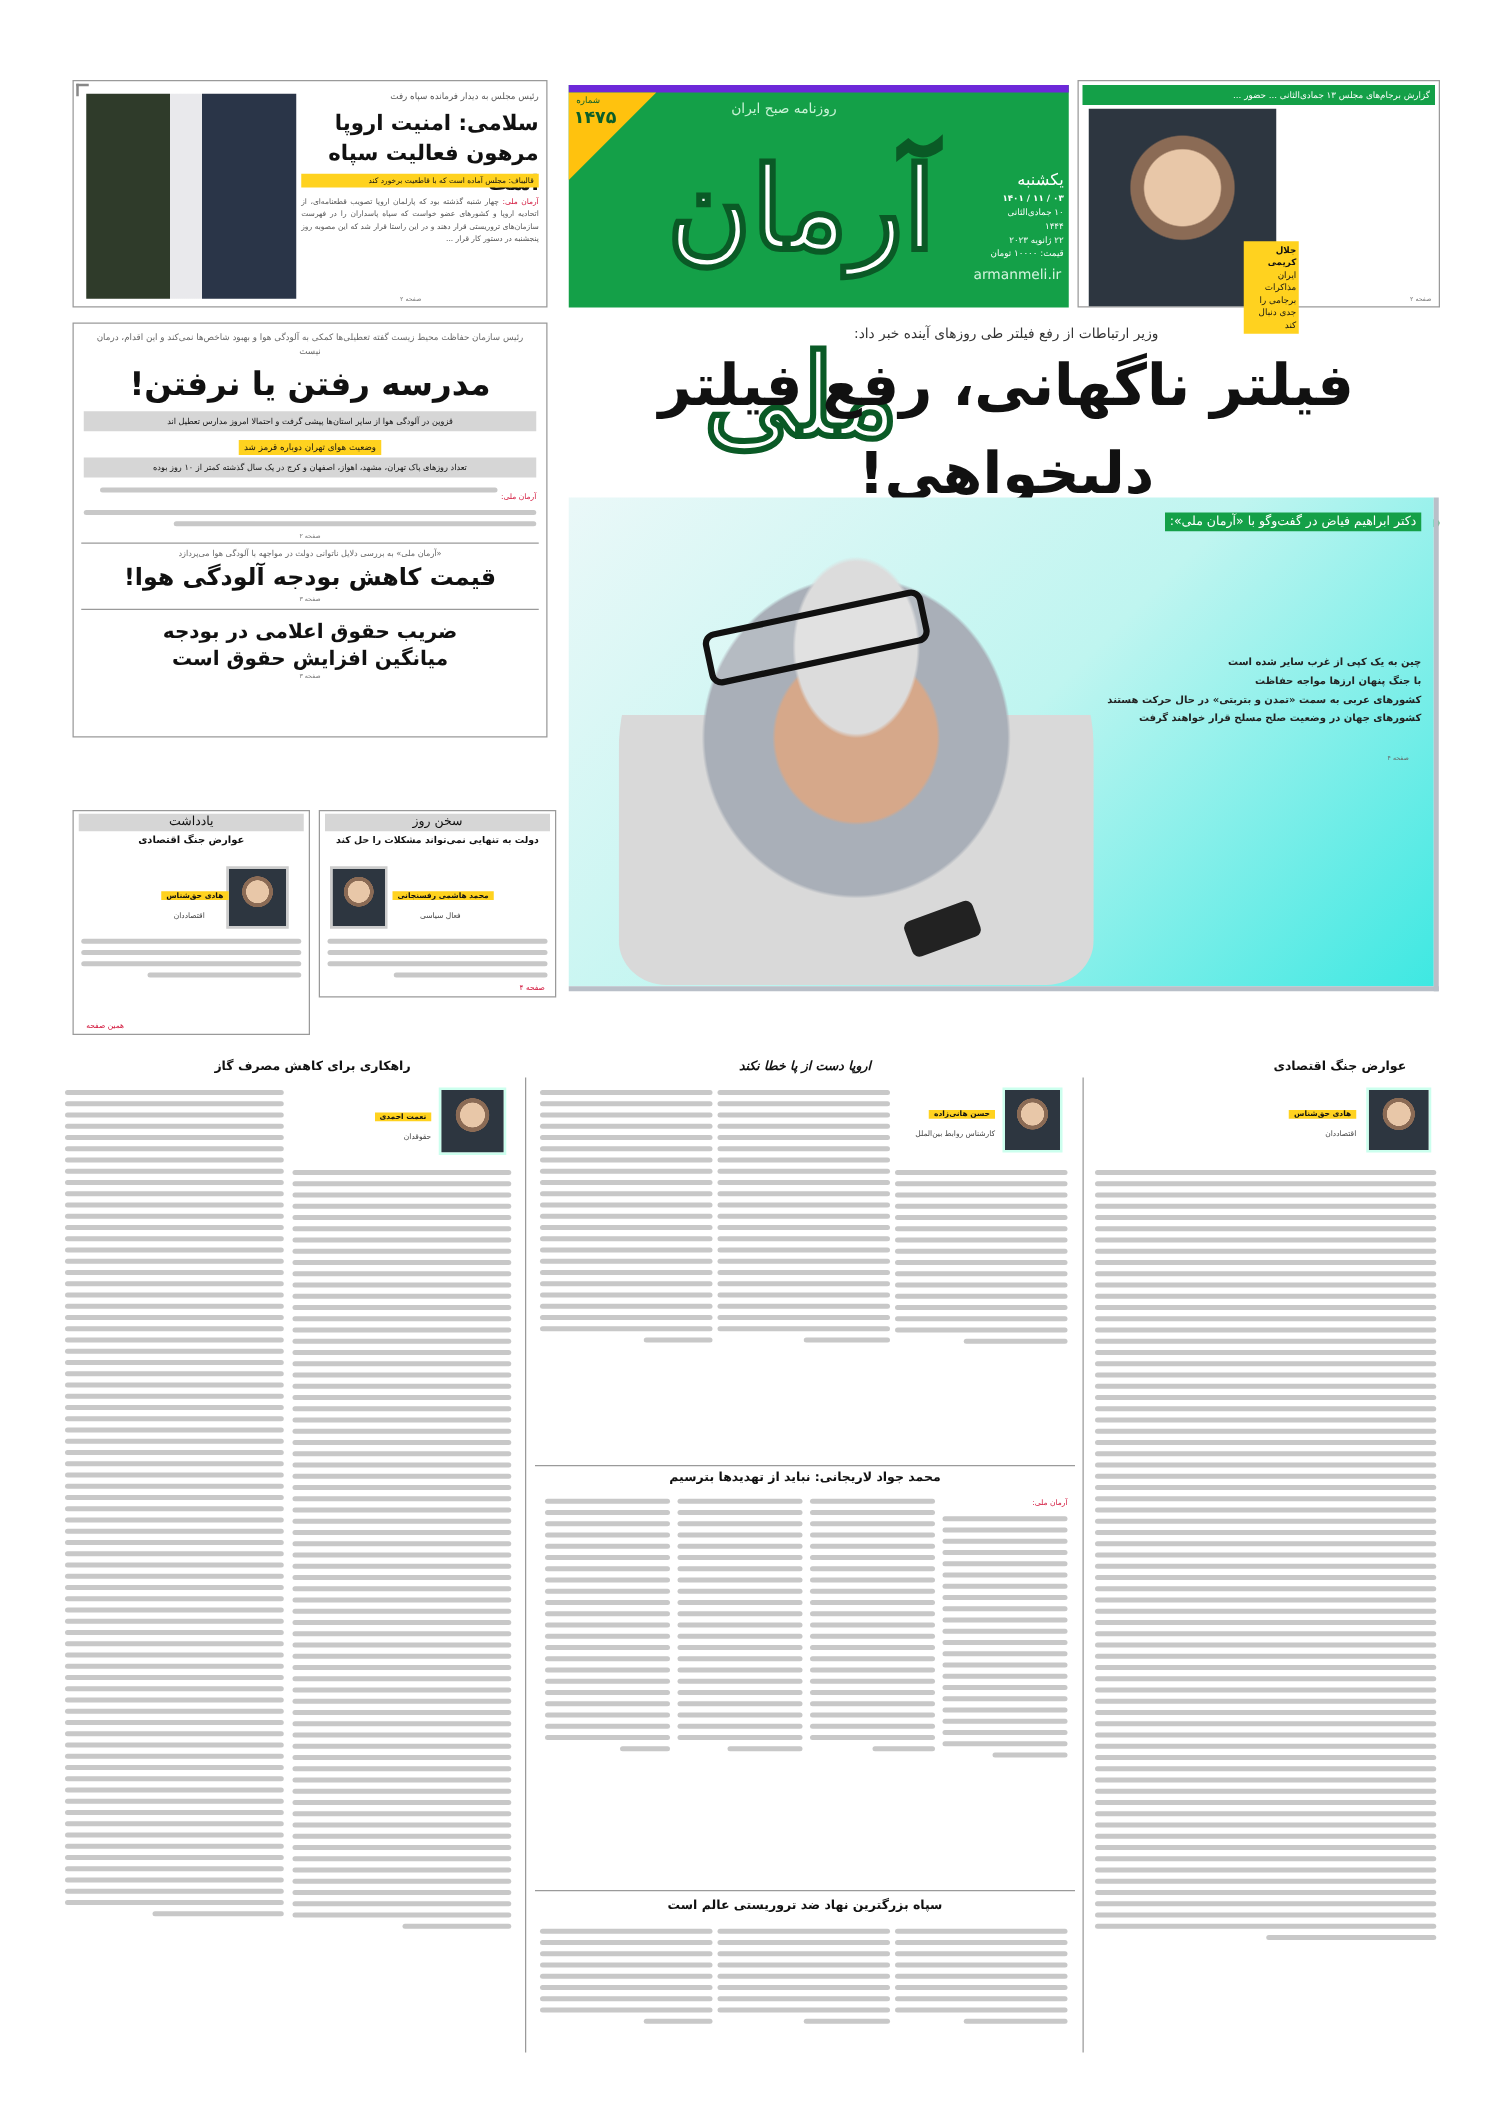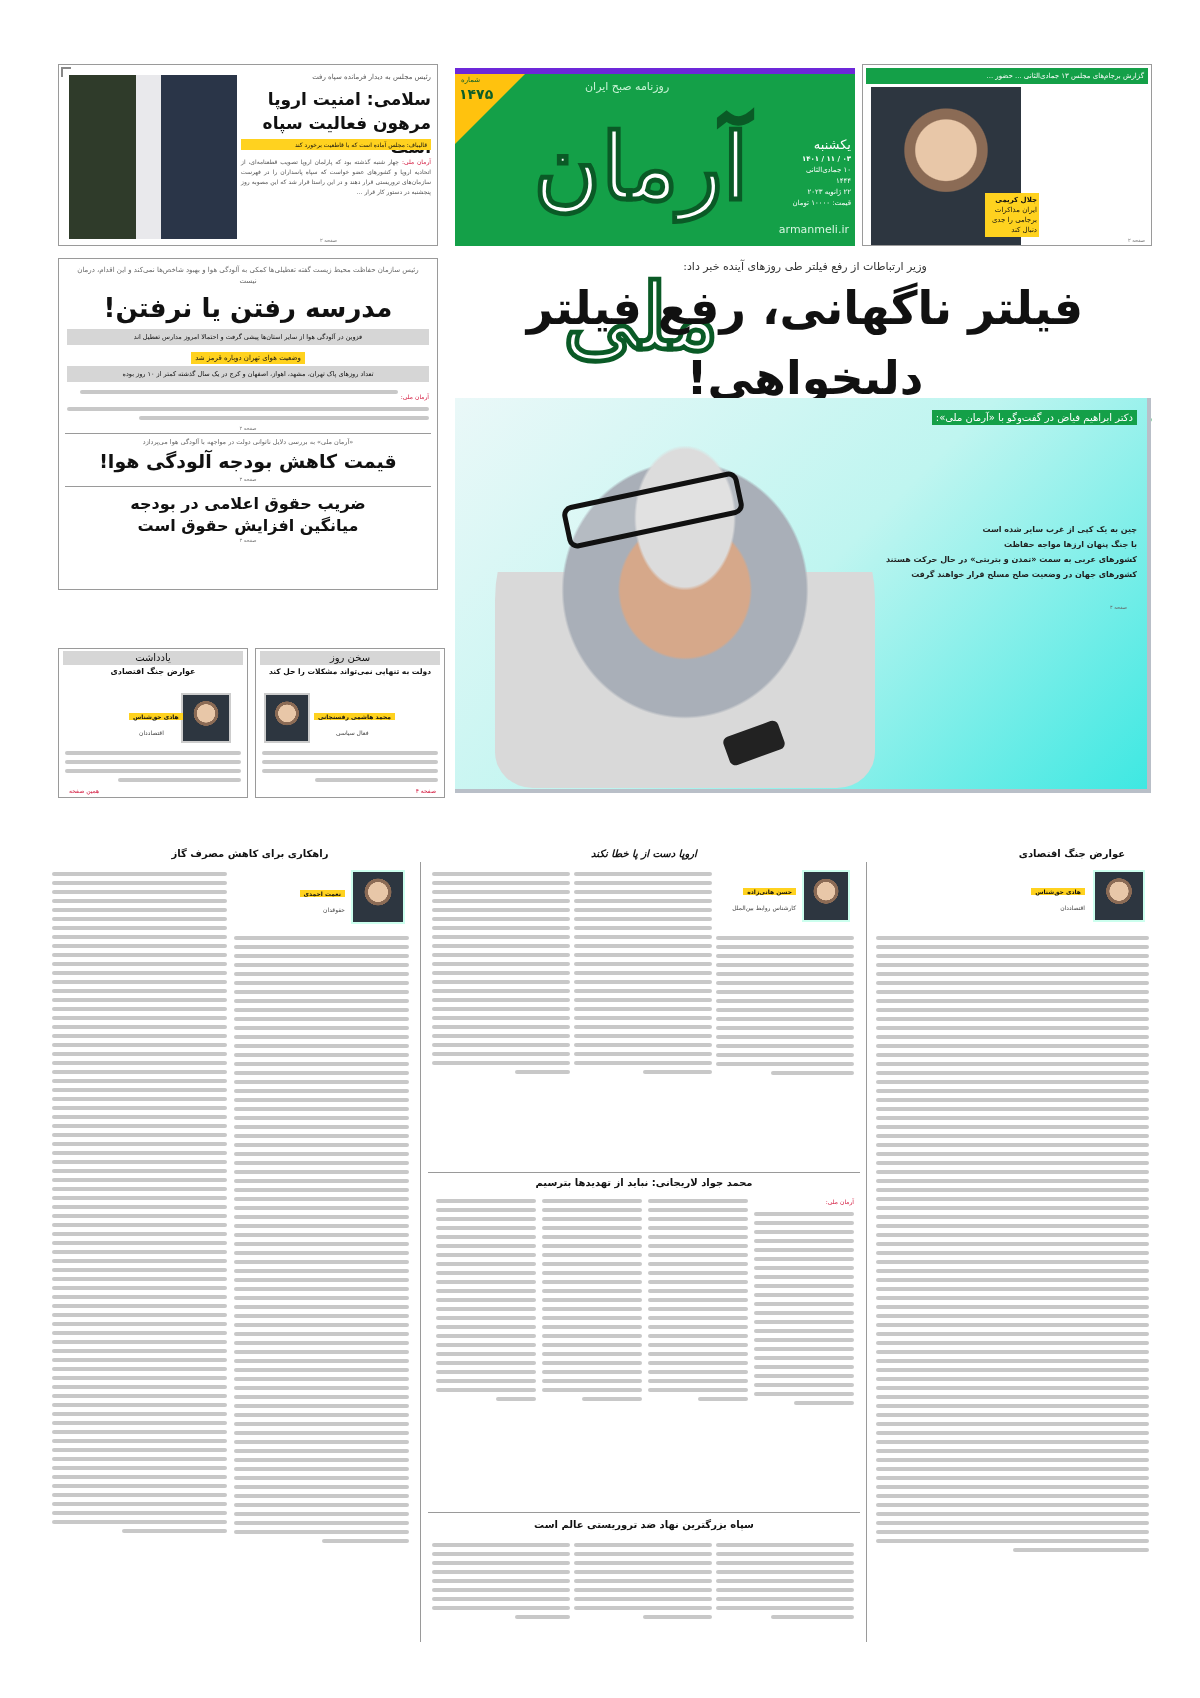--- a/index.html
+++ b/index.html
@@ -20,41 +20,41 @@
   .divider-h { height: 1px; background: #9a9a9a; }
   .bullet::before { content: "●"; color: #14a048; margin-left: 4px; font-size: 9px; }
   .corner-mark { width: 10px; height: 10px; border-top: 2px solid #888; border-left: 2px solid #888; }
 </style>
 </head>
 <body>
 
 <div class="abs box" style="left:862px; top:64px; width:290px; height:182px;">
   <div style="background:#14a048; color:#fff; font-size:7px; height:16px; line-height:16px; margin:3px; padding:0 4px; overflow:hidden; white-space:nowrap;">گزارش برجام‌های مجلس ۱۳ جمادی‌الثانی ... حضور ...</div>
   <div class="photo-face" style="position:absolute; left:8px; top:22px; width:150px; height:158px;"></div>
-  <div style="position:absolute; right:112px; top:128px; width:54px; background:#ffd21f; padding:2px; font-size:7px; line-height:10px;">
+  <div style="position:absolute; right:112px; top:128px; width:44px; background:#ffd21f; padding:2px; font-size:7px; line-height:10px;">
     <div class="bold">جلال کریمی</div>
     <div>ایران مذاکرات برجامی را جدی دنبال کند</div>
   </div>
   <div style="position:absolute; right:6px; bottom:2px; font-size:5px; color:#777;">صفحه ۲</div>
 </div>
 
 <div class="abs" style="left:455px; top:68px; width:400px; height:178px; background:#14a048; border-top:6px solid #6d28d9;">
   <div style="position:absolute; left:0; top:0; width:0; height:0; border-top:70px solid #ffc20e; border-right:70px solid transparent;"></div>
   <div style="position:absolute; left:6px; top:2px; font-size:7px; color:#0b5e29;">شماره</div>
   <div class="bold" style="position:absolute; left:4px; top:12px; font-size:14px; color:#0b5e29;">۱۴۷۵</div>
   <div style="position:absolute; left:130px; top:6px; font-size:11px; color:#c9f3d6;">روزنامه صبح ایران</div>
   <div class="bold" style="position:absolute; left:36px; top:18px; width:300px; text-align:center; font-family:'DejaVu Serif', serif; font-size:92px; line-height:150px; color:#fff; -webkit-text-stroke:2px #0a5a26; letter-spacing:-2px;">آرمان ملی</div>
   <div style="position:absolute; right:4px; top:62px; width:62px; color:#fff; font-size:7px; line-height:11px; ">
     <div style="font-size:13px; line-height:18px;">یکشنبه</div>
     <div class="bold">۰۳ / ۱۱ / ۱۴۰۱</div>
     <div>۱۰ جمادی‌الثانی ۱۴۴۴</div>
     <div>۲۲ ژانویه ۲۰۲۳</div>
     <div>قیمت: ۱۰۰۰۰ تومان</div>
   </div>
-  <div style="position:absolute; right:6px; bottom:10px; font-size:11px; color:#d6f5e0; direction:ltr;">armanmeli.ir</div>
+  <div style="position:absolute; right:6px; bottom:20px; font-size:11px; color:#d6f5e0; direction:ltr;">armanmeli.ir</div>
 </div>
 
 <div class="abs box" style="left:58px; top:64px; width:380px; height:182px;">
   <div class="corner-mark" style="position:absolute; left:2px; top:2px;"></div>
   <div class="photo" style="position:absolute; left:10px; top:10px; width:168px; height:164px; background:linear-gradient(90deg, #2f3b2a 0 40%, #e9e9ec 40% 55%, #2a3548 55%);"></div>
   <div style="position:absolute; right:6px; top:8px; width:190px; font-size:7px; color:#555;">رئیس مجلس به دیدار فرمانده سپاه رفت</div>
   <div class="bold" style="position:absolute; right:6px; top:22px; width:190px; font-size:17px; line-height:24px;">سلامی: امنیت اروپا مرهون فعالیت سپاه است</div>
   <div class="hl" style="position:absolute; right:6px; top:74px; width:190px; font-size:6px; line-height:11px; overflow:hidden; white-space:nowrap;">قالیباف: مجلس آماده است که با قاطعیت برخورد کند</div>
   <div class="col-text" style="position:absolute; right:6px; top:92px; width:190px; font-size:6px; line-height:10px;">
     <span class="red">آرمان ملی:</span>
@@ -127,21 +127,21 @@
   <div style="position:absolute; left:80px; top:80px; font-size:6px; color:#444;">فعال سیاسی</div>
   <div class="col-text" style="position:absolute; left:6px; right:6px; top:98px;">
     <div class="line"></div>
       <div class="line"></div>
       <div class="line"></div>
       <div class="line" style="width:70%;"></div>
   </div>
   <div class="red" style="position:absolute; right:8px; bottom:3px; font-size:6px;">صفحه ۴</div>
 </div>
 
-<div class="abs box" style="left:58px; top:648px; width:190px; height:150px;">
+<div class="abs box" style="left:58px; top:648px; width:190px; height:180px;">
   <div class="center" style="background:#d6d6d6; font-size:10px; margin:2px 4px; line-height:14px;">یادداشت</div>
   <div class="bold center" style="font-size:8px;">عوارض جنگ اقتصادی</div>
   <div class="photo-face" style="position:absolute; left:122px; top:44px; width:50px; height:50px; border:2px solid #ccc;"></div>
   <div class="hl bold" style="position:absolute; left:70px; top:64px; font-size:6px;">هادی حق‌شناس</div>
   <div style="position:absolute; left:80px; top:80px; font-size:6px; color:#444;">اقتصاددان</div>
   <div class="col-text" style="position:absolute; left:6px; right:6px; top:98px;">
     <div class="line"></div>
       <div class="line"></div>
       <div class="line"></div>
       <div class="line" style="width:70%;"></div>

